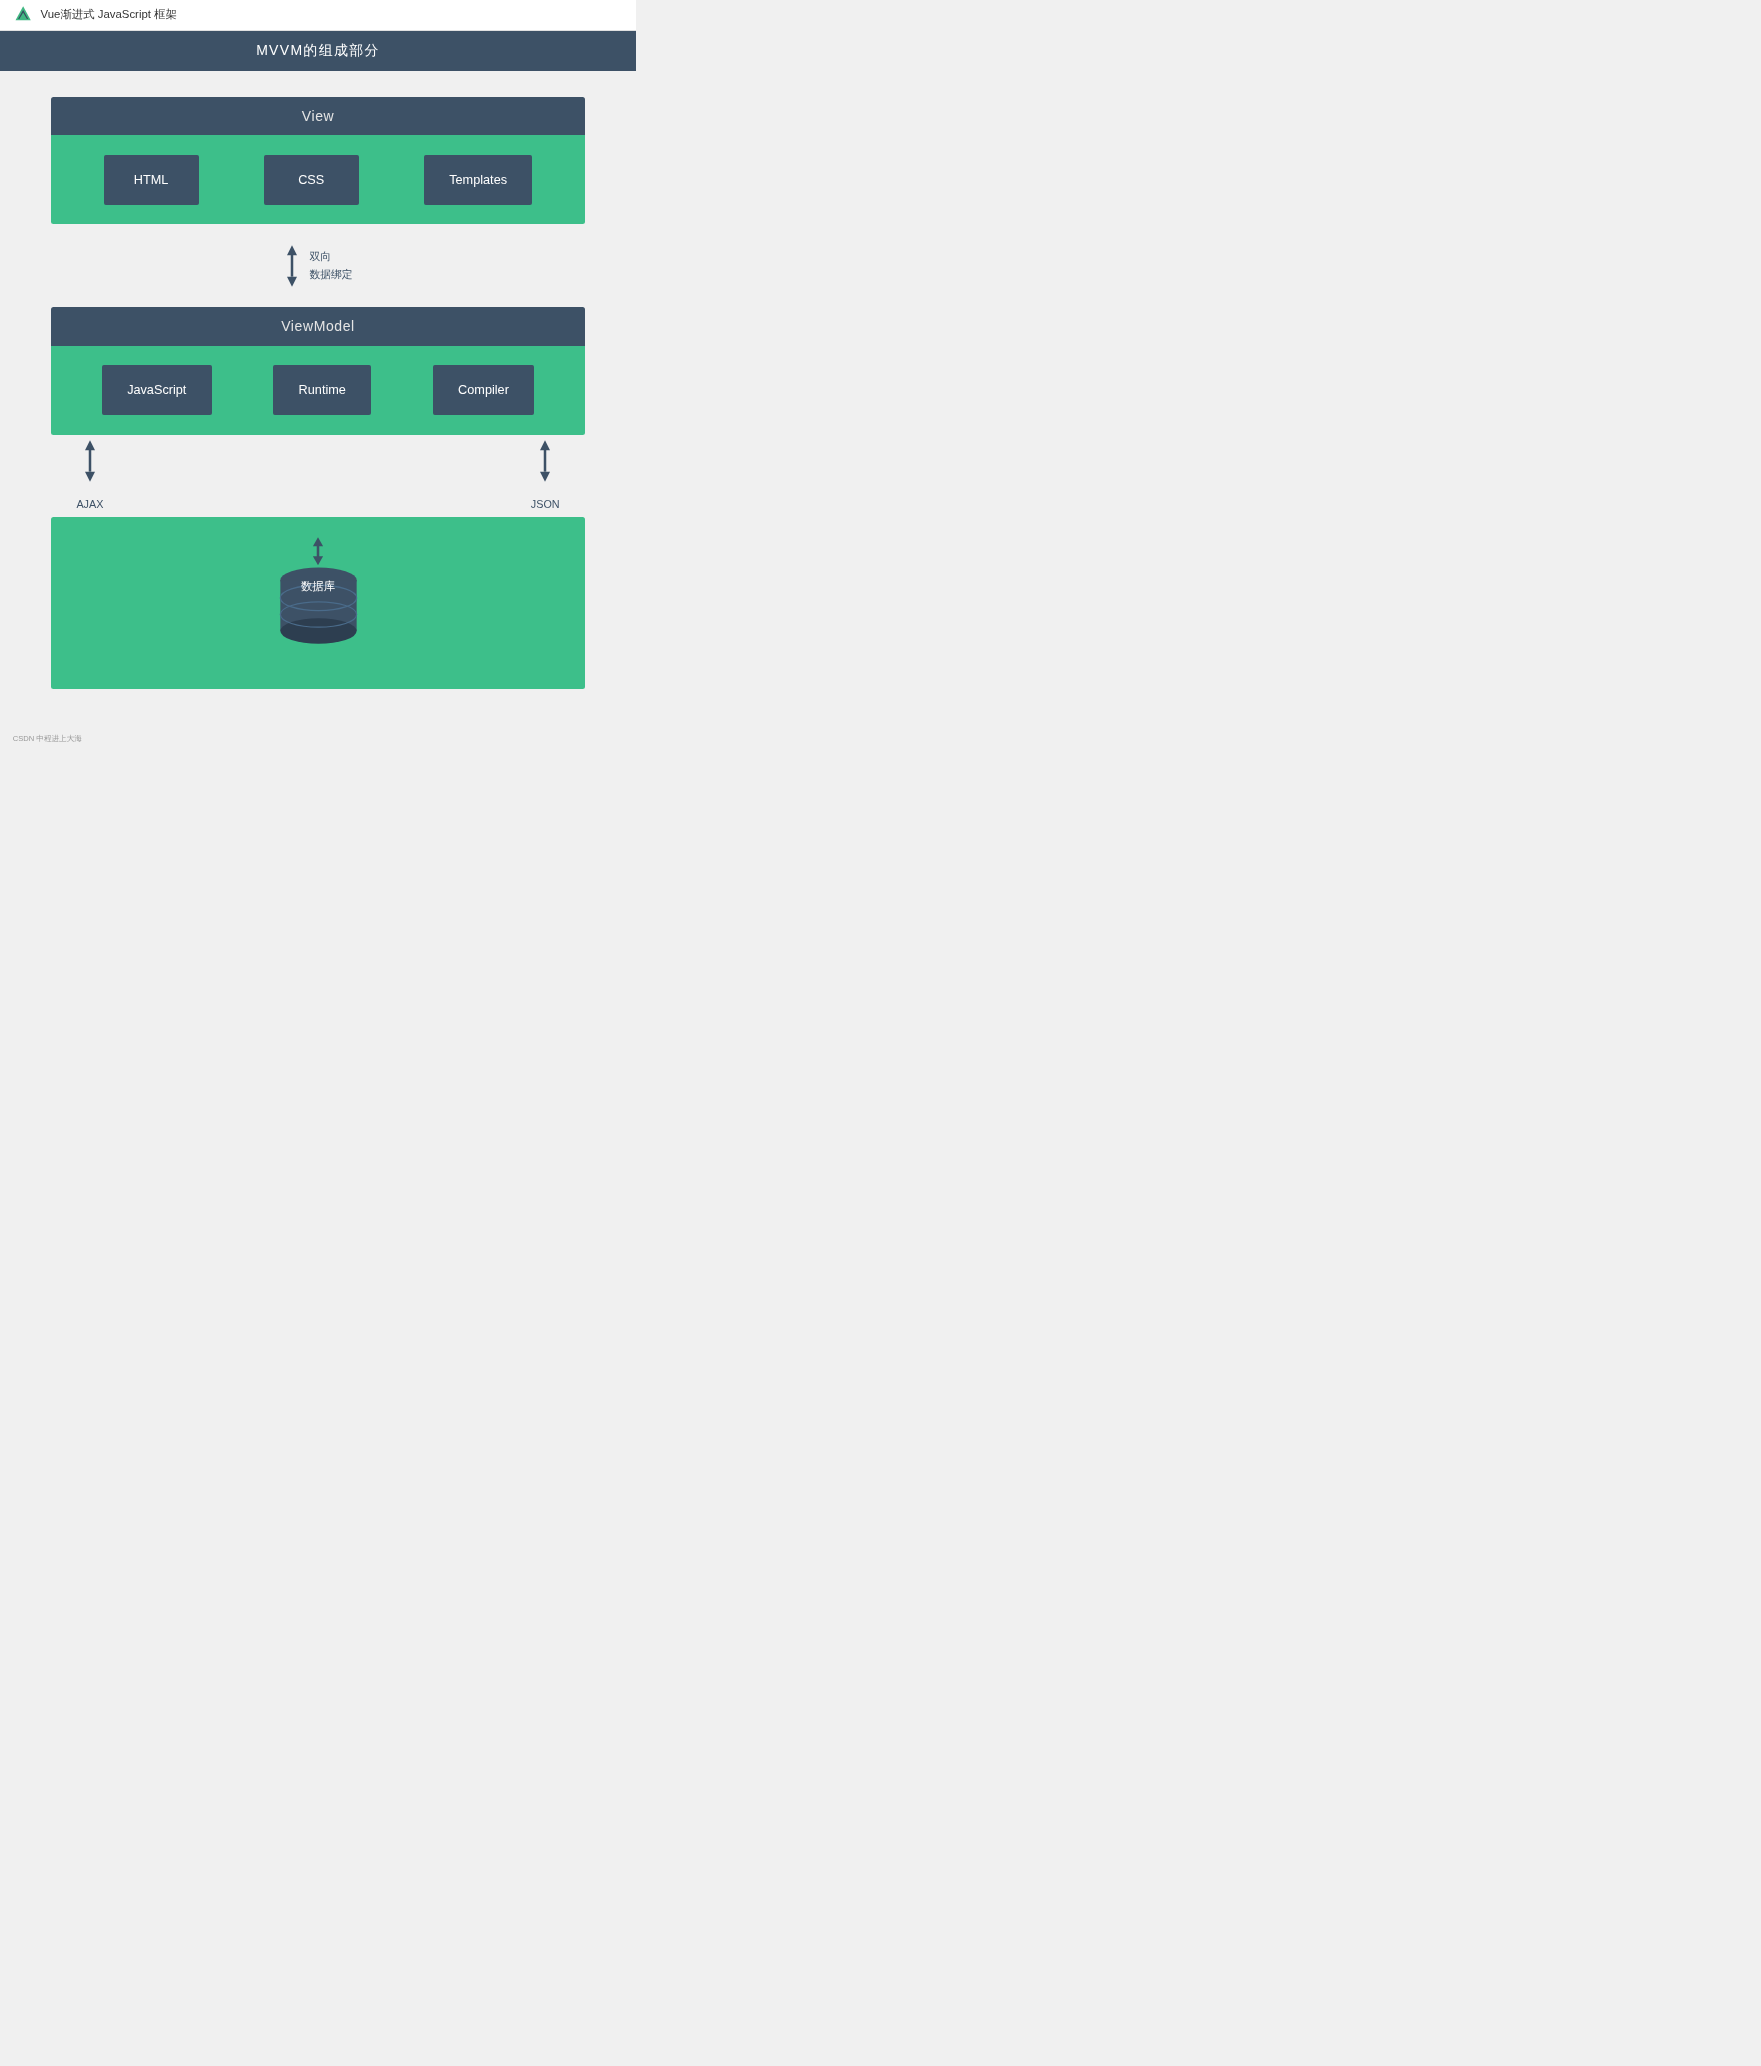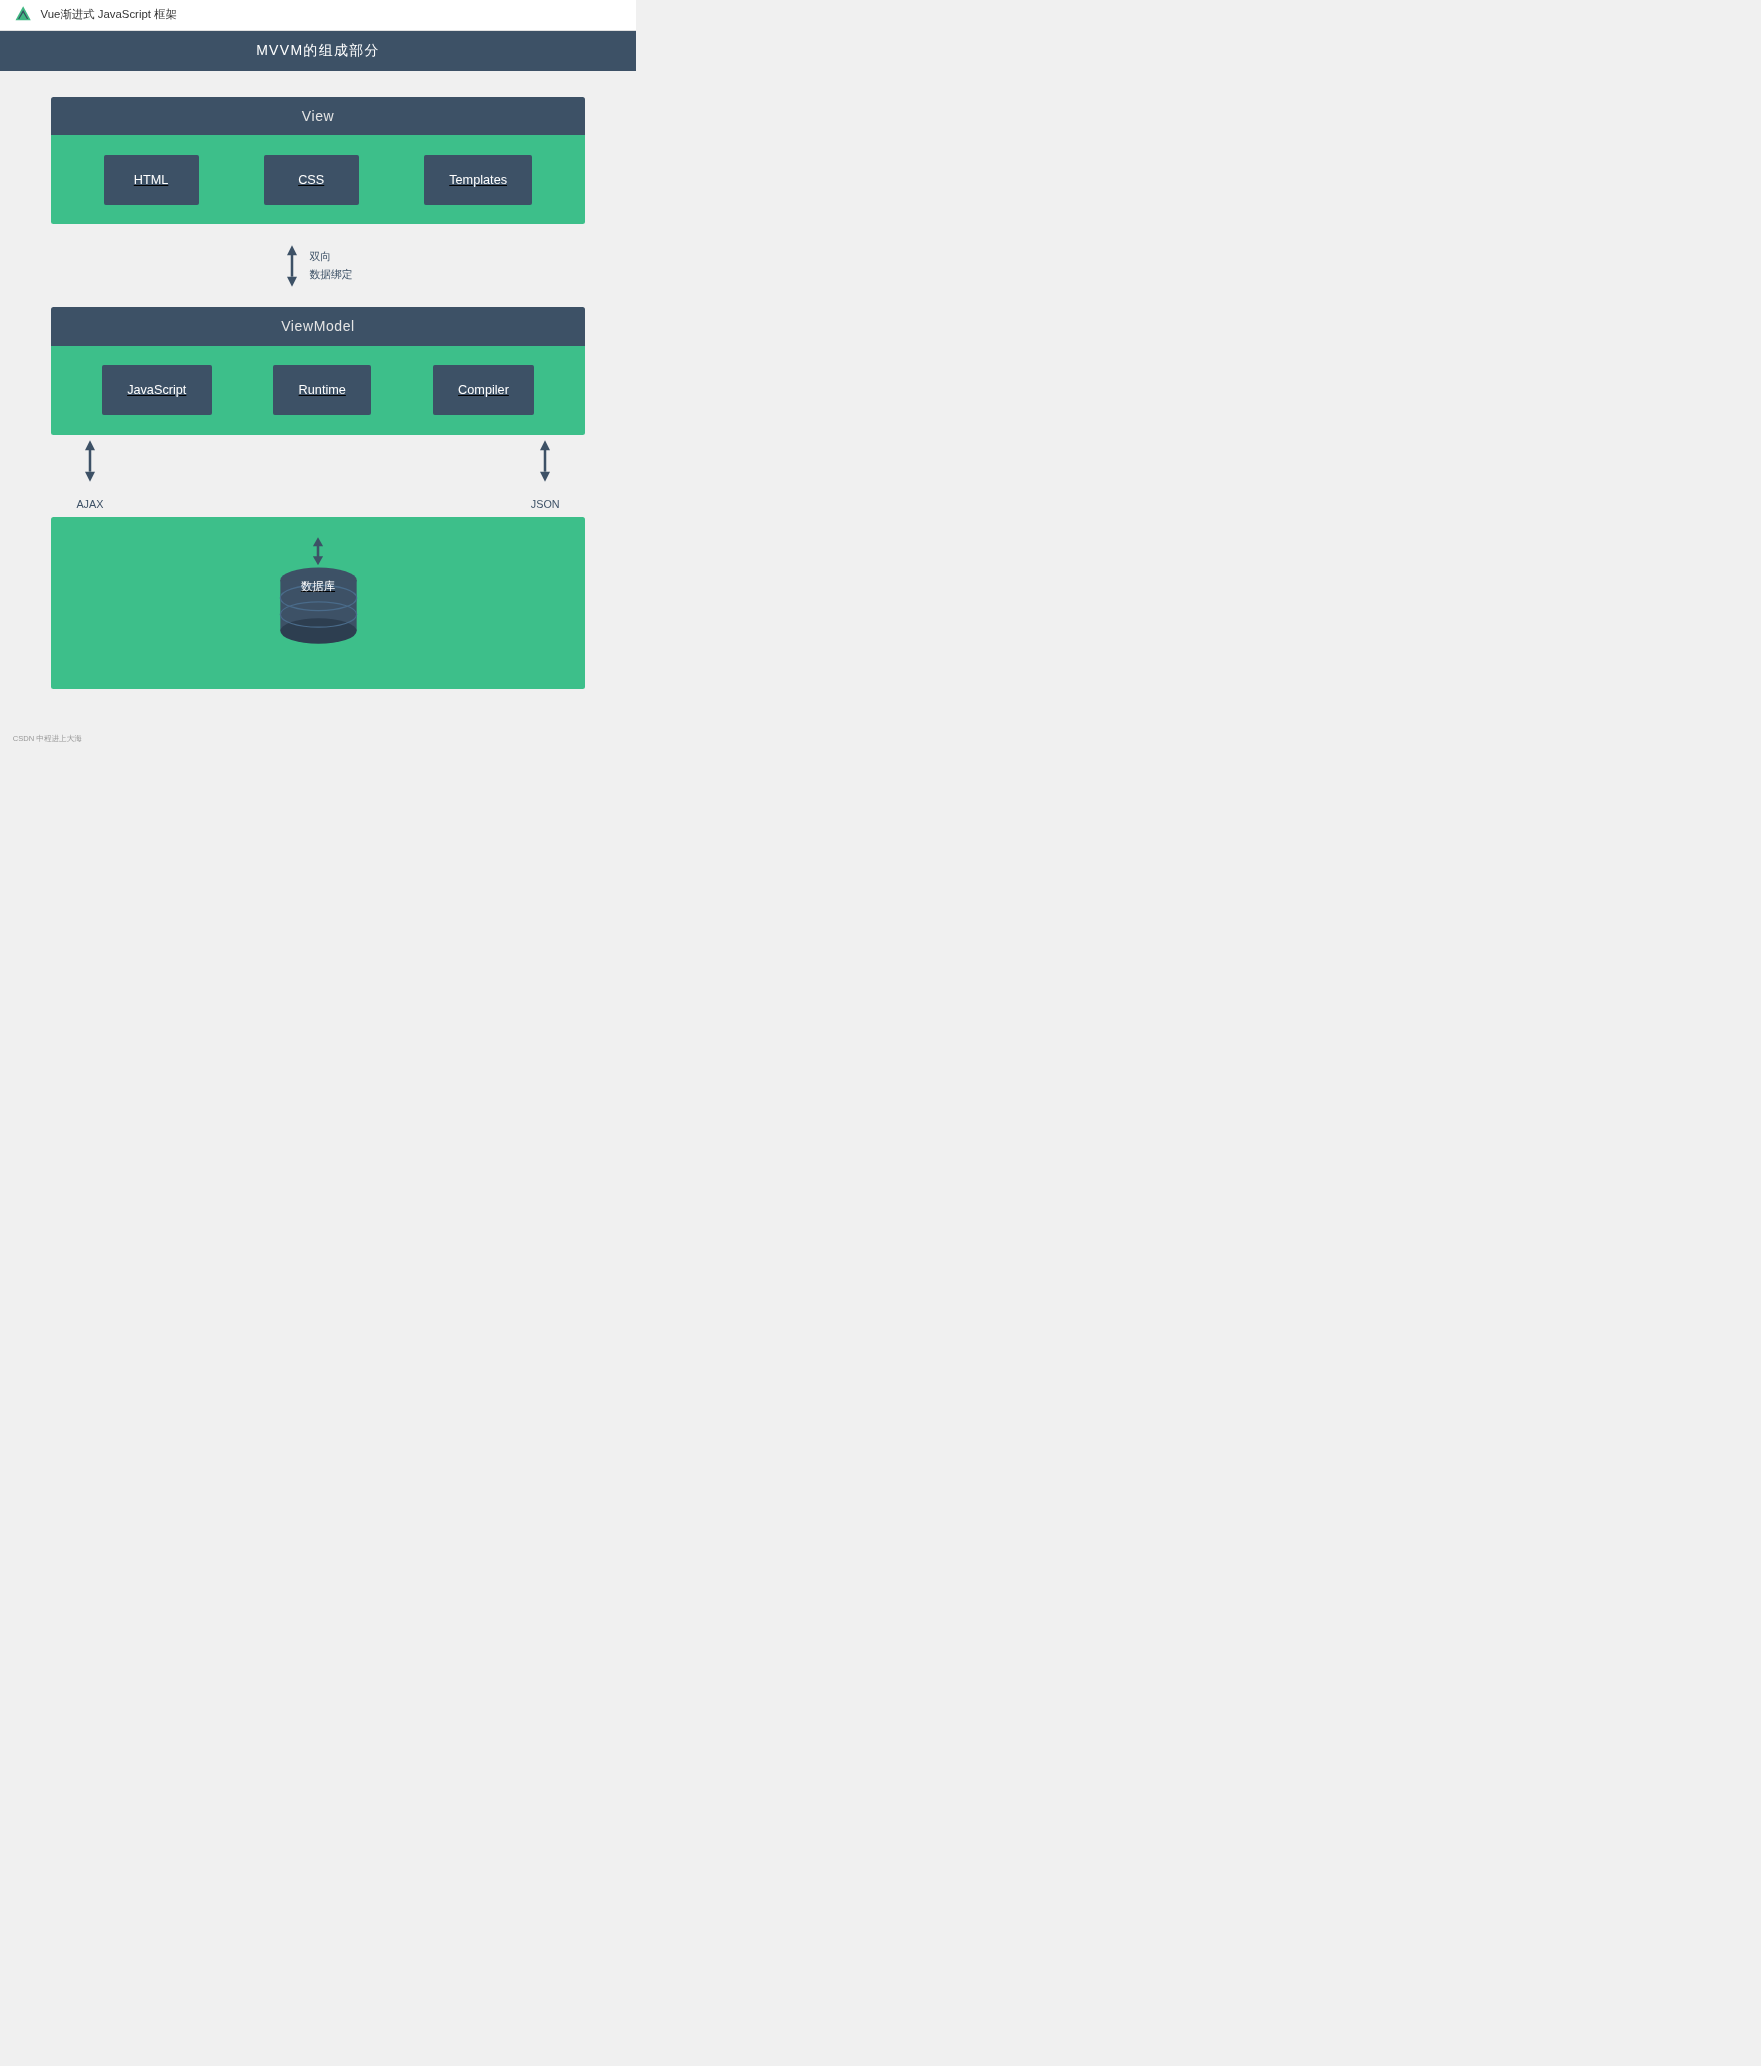--- a/index.html
+++ b/index.html
@@ -66,21 +66,20 @@
     }
 
     .section-body {
       background: #3dbf8a;
       padding: 19px 20px;
       display: flex;
       flex-direction: row;
       justify-content: space-around;
       align-items: center;
       min-height: 89px;
-      text-decoration: underline;
     }
 
     .section-body.column {
       flex-direction: column;
       align-items: center;
       gap: 19px;
     }
 
     .item-box {
       background: #3d5166;

